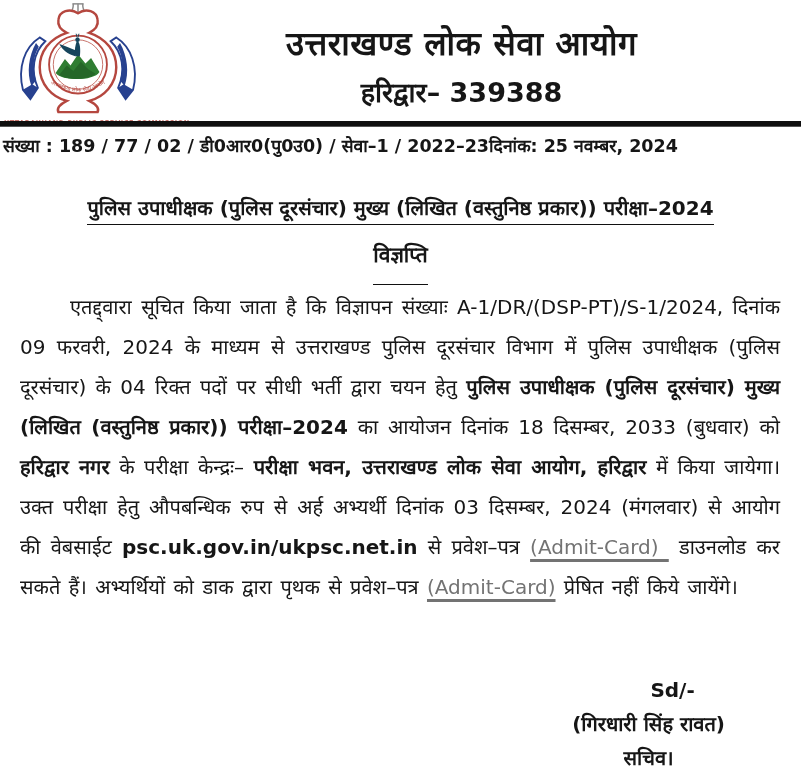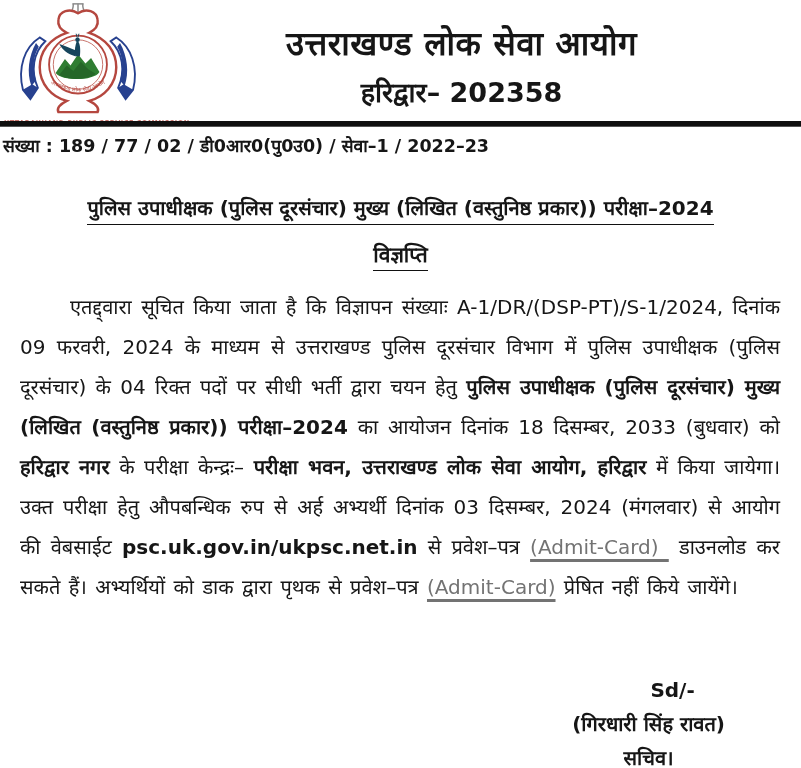--- a/index.html
+++ b/index.html
@@ -26,21 +26,21 @@
     font-size:17.5px; font-weight:bold; white-space:nowrap;
   }
   
   .titles { position:absolute; top:194px; left:0; right:0; text-align:center; }
   .exam-title {
     display:inline-block; font-size:20px; font-weight:bold;
     border-bottom:1.5px solid #111; padding-bottom:3px;
   }
   .notice-heading {
     display:inline-block; margin-top:15px; font-size:21px; font-weight:bold;
-    border-bottom:1.5px solid #111; padding-bottom:2px;
+    border-bottom:1.5px solid #111; padding-bottom:16px;
   }
   
   .body-para {
     position:absolute; top:287px; left:20px; right:21px;
     font-size:20px; line-height:40px; text-align:justify;
     text-indent:50px; word-spacing:2px;
   }
   .b { font-weight:bold; }
   a.link, a.link:visited {
     color:#737373; font-weight:normal; text-decoration:underline;
@@ -99,27 +99,28 @@
 
       <text font-size="6" fill="#b5473f" text-anchor="middle">
         <textPath href="#ringArc" startOffset="50%">उत्तराखण्ड लोक सेवा आयोग</textPath>
       </text>
     </svg>
     <span class="logo-caption">UTTARAKHAND PUBLIC SERVICE COMMISSION</span>
   </div>
 
   <div class="header-text">
     <div class="org-name">उत्तराखण्ड लोक सेवा आयोग</div>
-    <div class="city-line">हरिद्वार– 202358</div>
+    <div class="city-line">हरिद्वार– 339388</div>
   </div>
 
   <div class="header-rule"></div>
 
   <div class="ref-row">
     <span>संख्या : 189 / 77 / 02 / डी0आर0(पु0उ0) / सेवा–1 / 2022–23</span>
+    <span>दिनांक: 25 नवम्बर, 2024</span>
   </div>
 
   <div class="titles">
     <span class="exam-title">पुलिस उपाधीक्षक (पुलिस दूरसंचार) मुख्य (लिखित (वस्तुनिष्ठ प्रकार)) परीक्षा–2024</span>
     <br>
     <span class="notice-heading">विज्ञप्ति</span>
   </div>
 
   <div class="body-para">
     <span>एतद्द्वारा सूचित किया जाता है कि विज्ञापन संख्याः A-1/DR/(DSP-PT)/S-1/2024, दिनांक 09 फरवरी, 2024 के माध्यम से उत्तराखण्ड पुलिस दूरसंचार विभाग में पुलिस उपाधीक्षक (पुलिस दूरसंचार) के 04 रिक्त पदों पर सीधी भर्ती द्वारा चयन हेतु </span>

